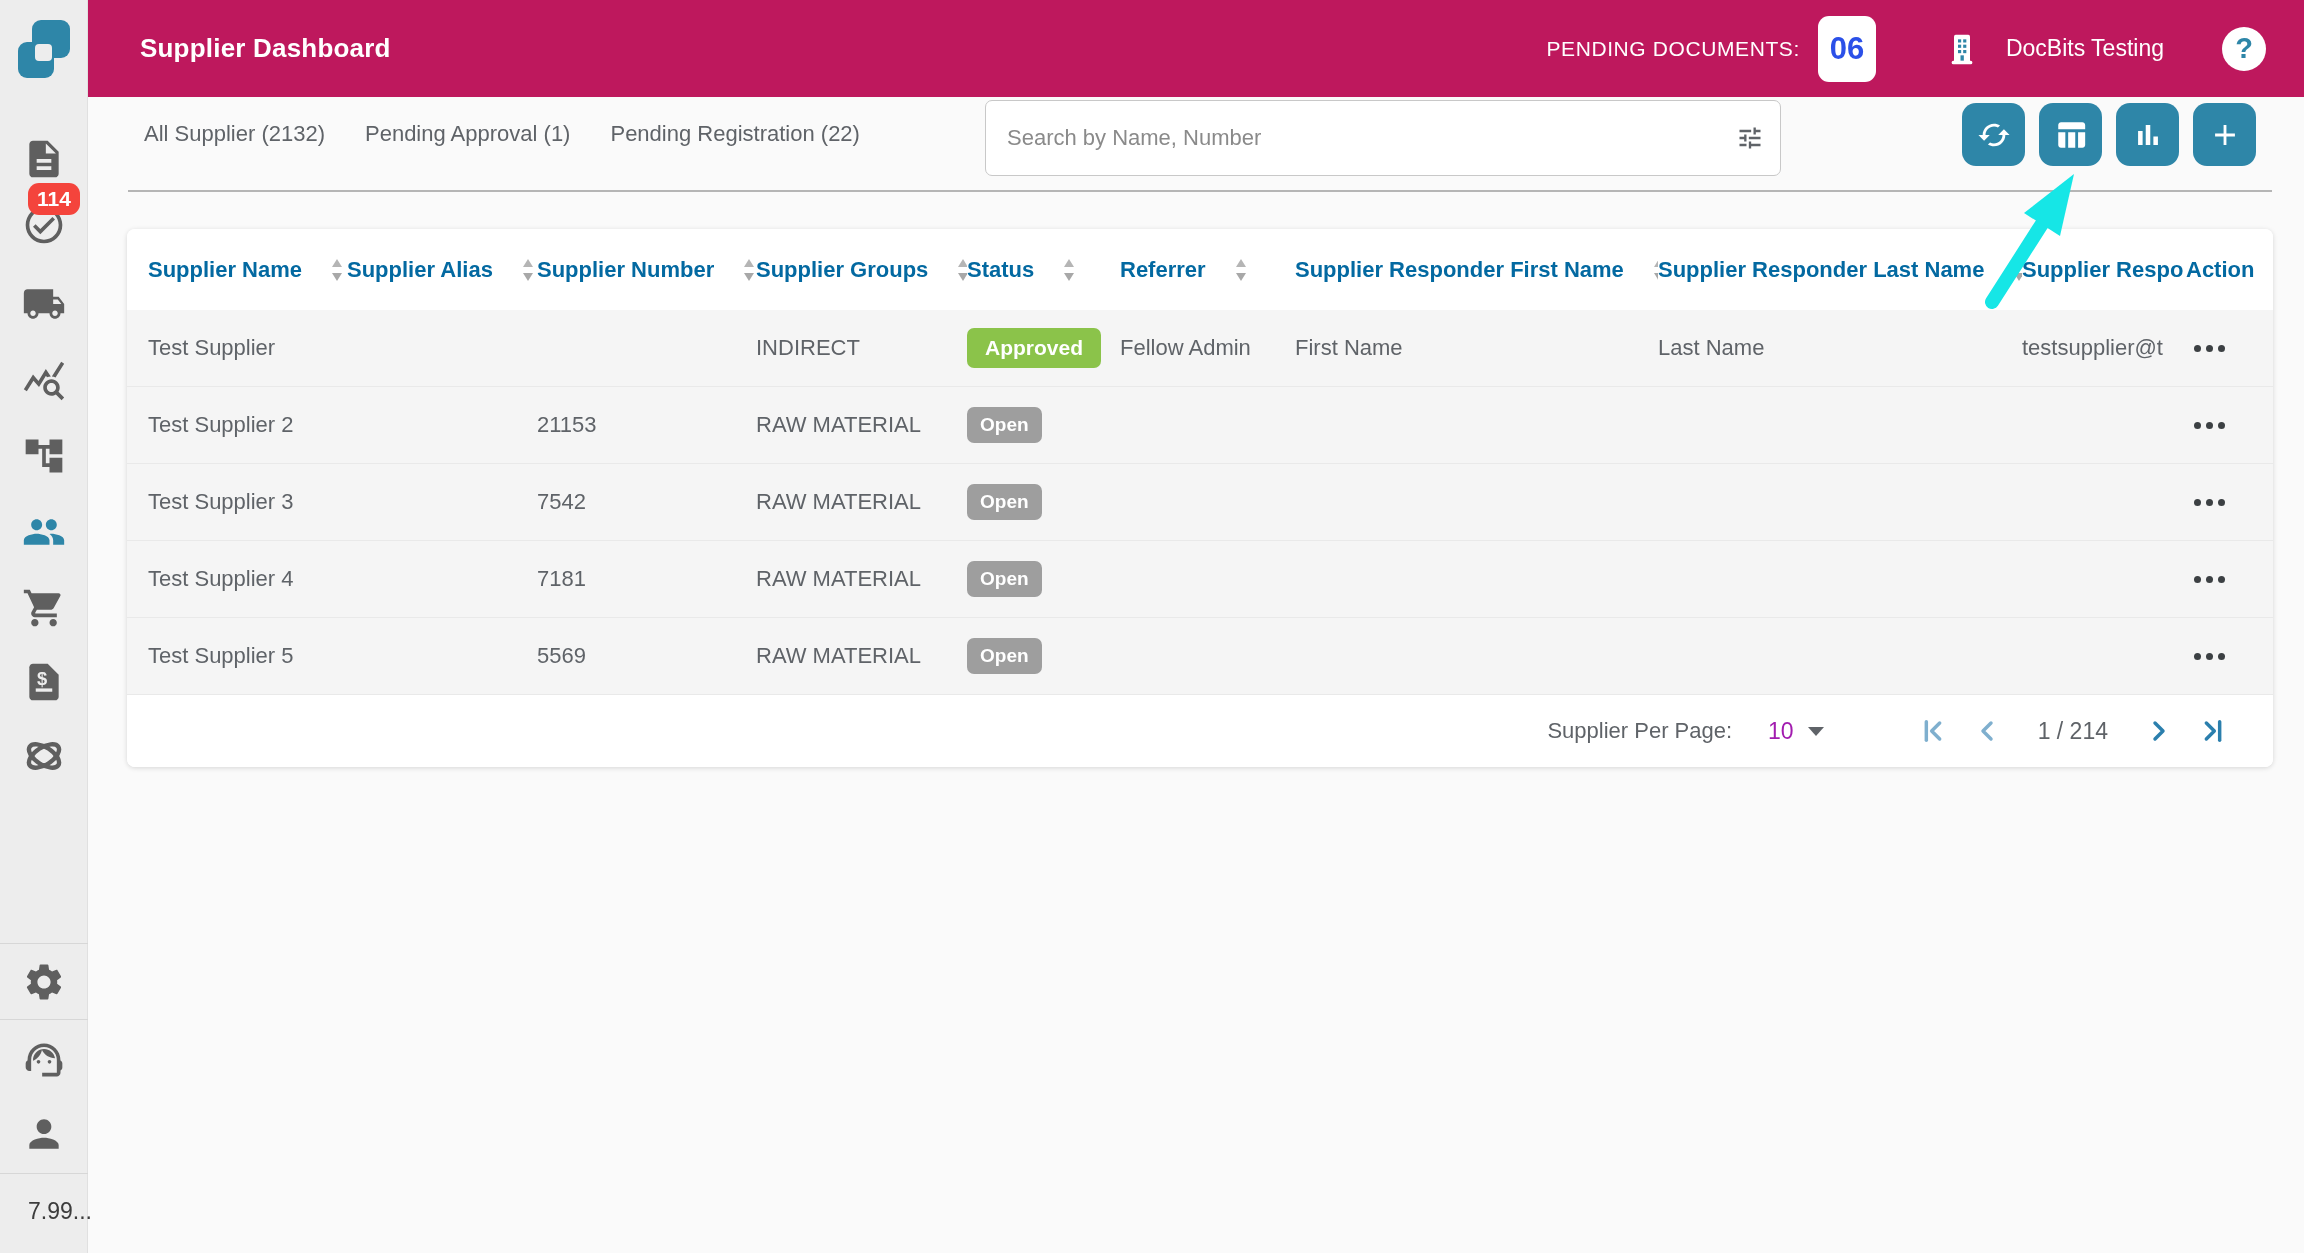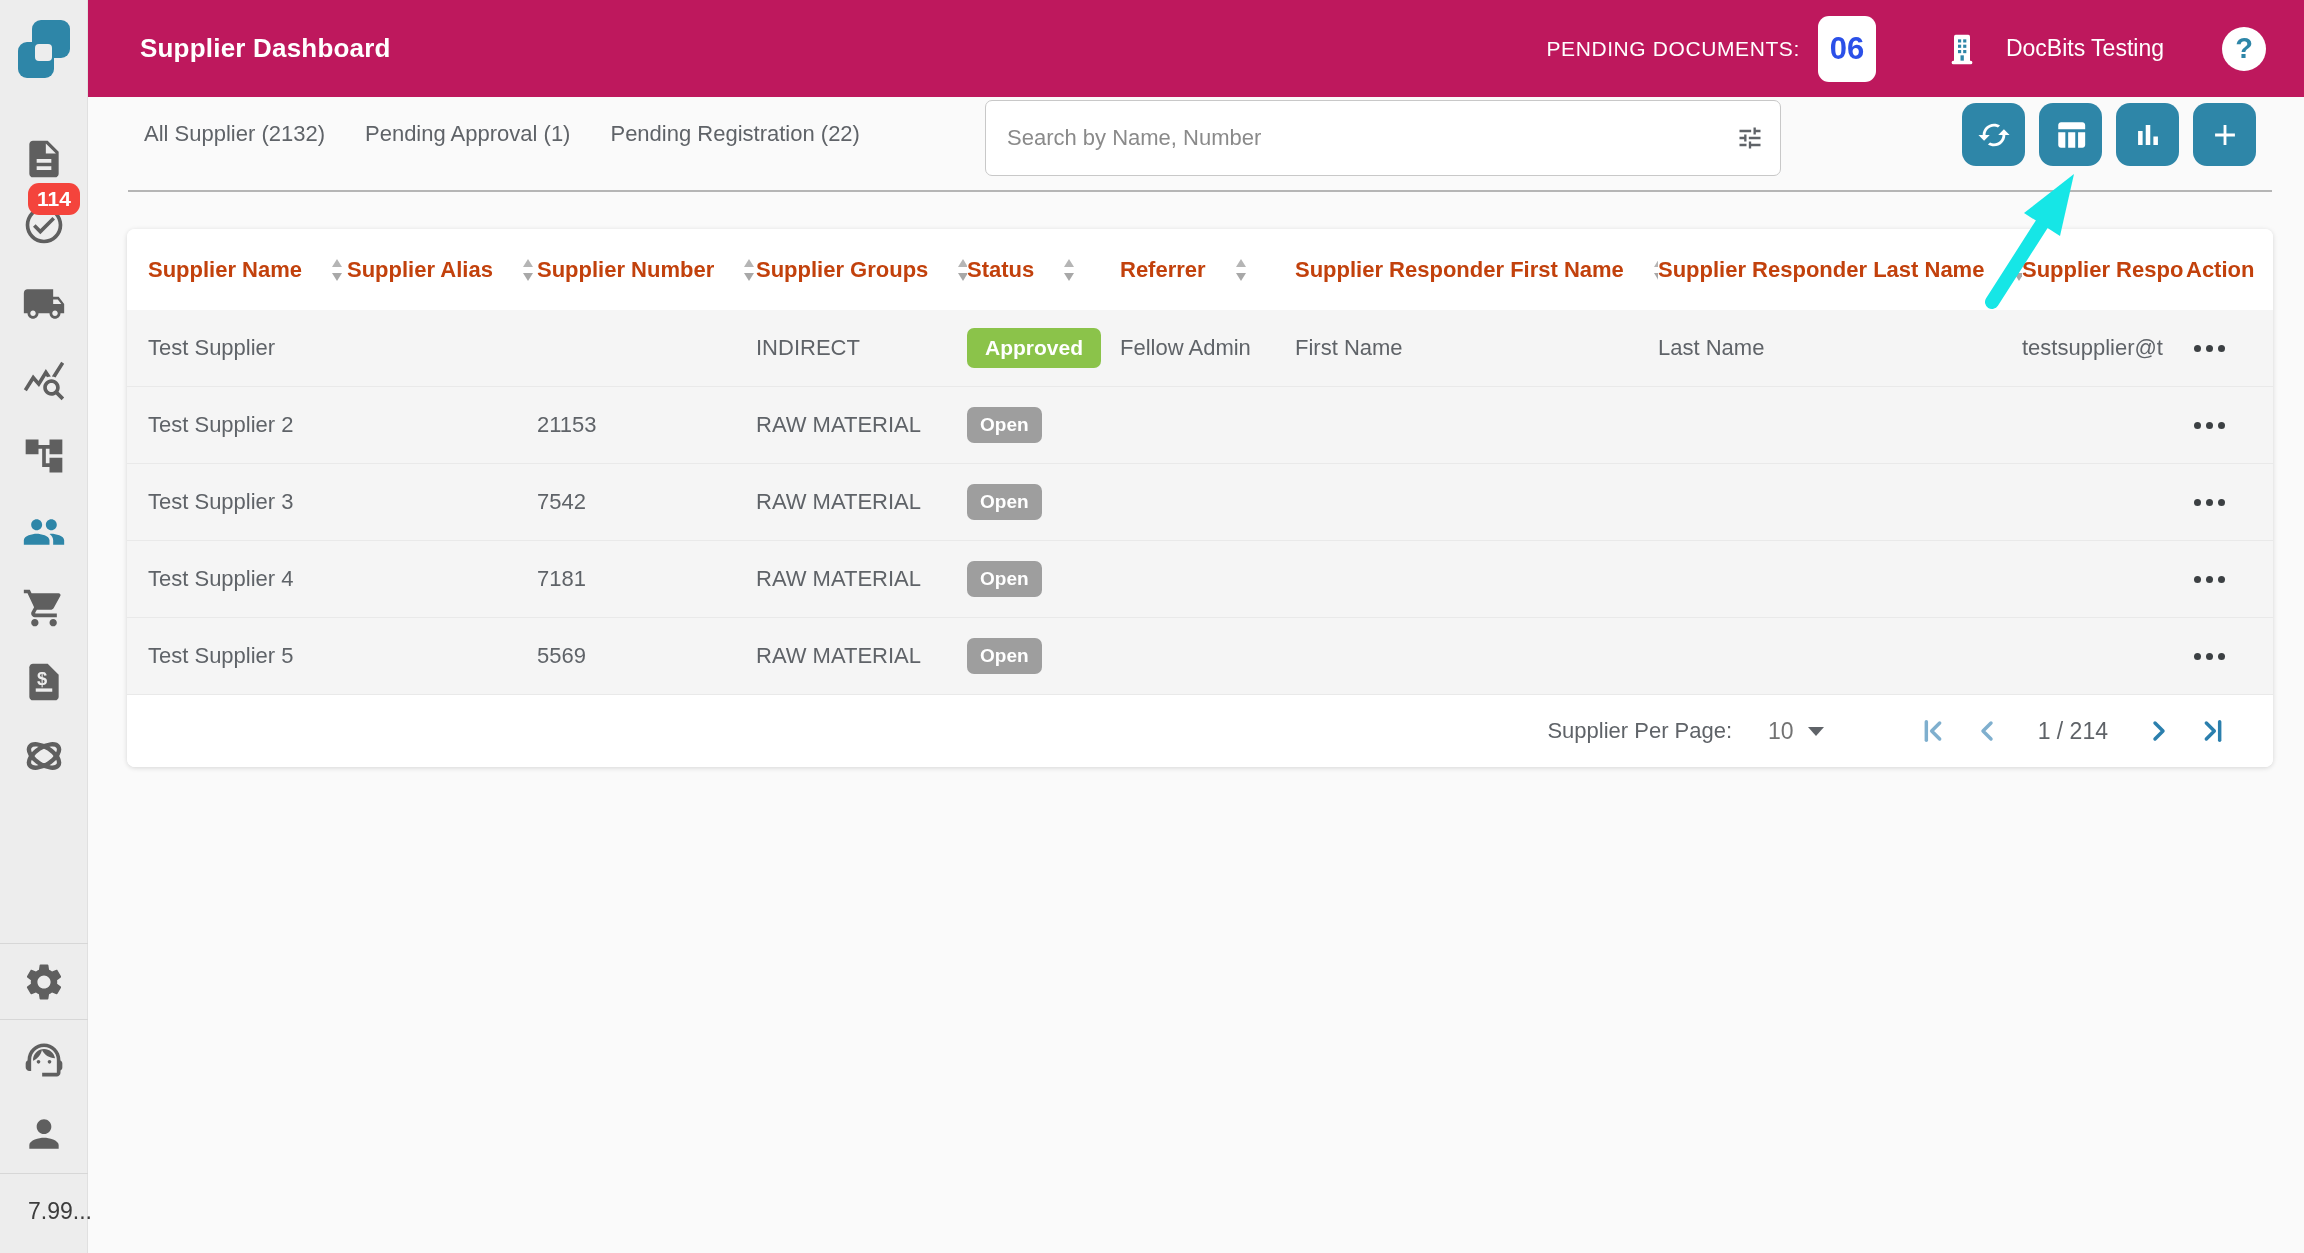--- a/index.html
+++ b/index.html
@@ -41,35 +41,35 @@
   .tune-wrap svg { width:28px; height:28px; }
   .toolbar { position:absolute; left:1962px; top:103px; display:flex; gap:14px; }
   .tool-btn { width:63px; height:63px; background:#2e86a8; border:none; border-radius:14px; display:flex; align-items:center; justify-content:center; cursor:pointer; }
   .tool-btn svg { width:34px; height:34px; }
   .controls-divider { position:absolute; left:128px; top:190px; width:2144px; height:0; border-top:2px solid #b5b5b5; }
 
   
   .card { position:absolute; left:127px; top:229px; width:2146px; height:538px; background:#ffffff; border-radius:8px; box-shadow:0 1px 5px rgba(0,0,0,0.15); overflow:hidden; }
   .cols { display:grid; grid-template-columns:199px 190px 219px 211px 153px 175px 363px 364px 164px 87px; padding-left:21px; }
   .thead { height:81px; background:#ffffff; }
-  .th { display:flex; align-items:center; gap:28px; overflow:hidden; white-space:nowrap; font-size:22px; font-weight:bold; color:#c2410c; cursor:pointer; padding-right:10px; }
+  .th { display:flex; align-items:center; gap:28px; overflow:hidden; white-space:nowrap; font-size:22px; font-weight:bold; color:#0369a1; cursor:pointer; padding-right:10px; }
   .th .sort { flex:0 0 auto; }
   .trow { height:77px; background:#f5f5f5; border-bottom:1px solid #e9e9e9; cursor:pointer; }
   .trow:last-of-type { border-bottom:none; }
   .td { display:flex; align-items:center; overflow:hidden; white-space:nowrap; font-size:22px; color:#5f6368; padding-right:12px; }
   .badge { display:inline-flex; align-items:center; justify-content:center; color:#ffffff; font-weight:bold; border-radius:7px; }
   .badge.approved { background:#8bc34a; font-size:21px; padding:8px 18px; }
   .badge.open { background:#9e9e9e; font-size:19px; padding:7px 13px; }
   .dots { display:flex; gap:5px; padding-left:8px; cursor:pointer; }
   .dots i { width:7px; height:7px; border-radius:50%; background:#3c4043; }
 
   
   .pagination { height:72px; background:#ffffff; display:flex; align-items:center; justify-content:flex-end; padding-right:43px;gap:20px; }
   .pp-label { font-size:22px; color:#5f6368; }
-  .pp-value { margin-left:16px; font-size:23px; color:#737373; cursor:pointer; display:flex; align-items:center; }
+  .pp-value { margin-left:16px; font-size:23px; color:#a21caf; cursor:pointer; display:flex; align-items:center; }
   .caret { margin-left:14px; width:0; height:0; border-left:8px solid transparent; border-right:8px solid transparent; border-top:9px solid #5f6368; }
   .pager { margin-left:72px; display:flex; align-items:center; gap:20px; }
   .pg-btn { width:34px; height:34px; display:flex; align-items:center; justify-content:center; cursor:pointer; background:none; border:none; }
   .pg-btn svg { width:32px; height:32px; }
   .page-info { font-size:23px; color:#5f6368; margin:0 14px; white-space:nowrap; }
 
   
   .arrow-overlay { position:absolute; left:1950px; top:150px; width:160px; height:190px; z-index:6; pointer-events:none; }
 </style>
 </head>

